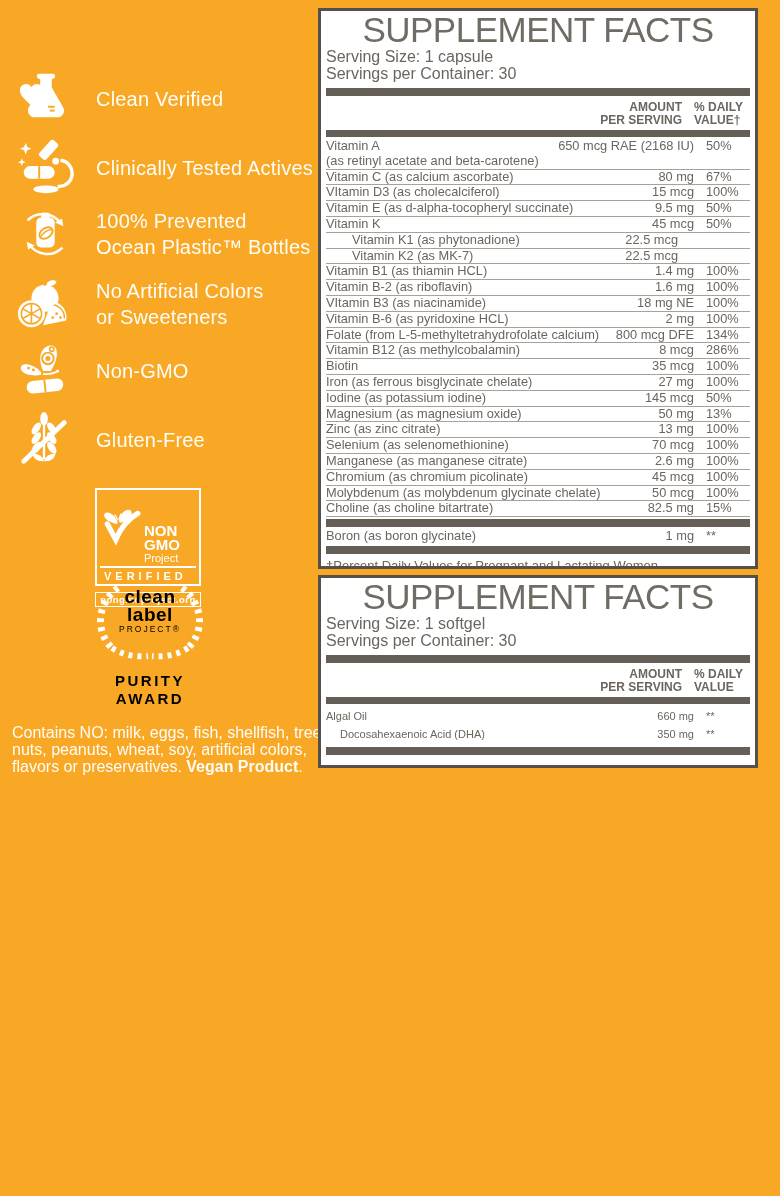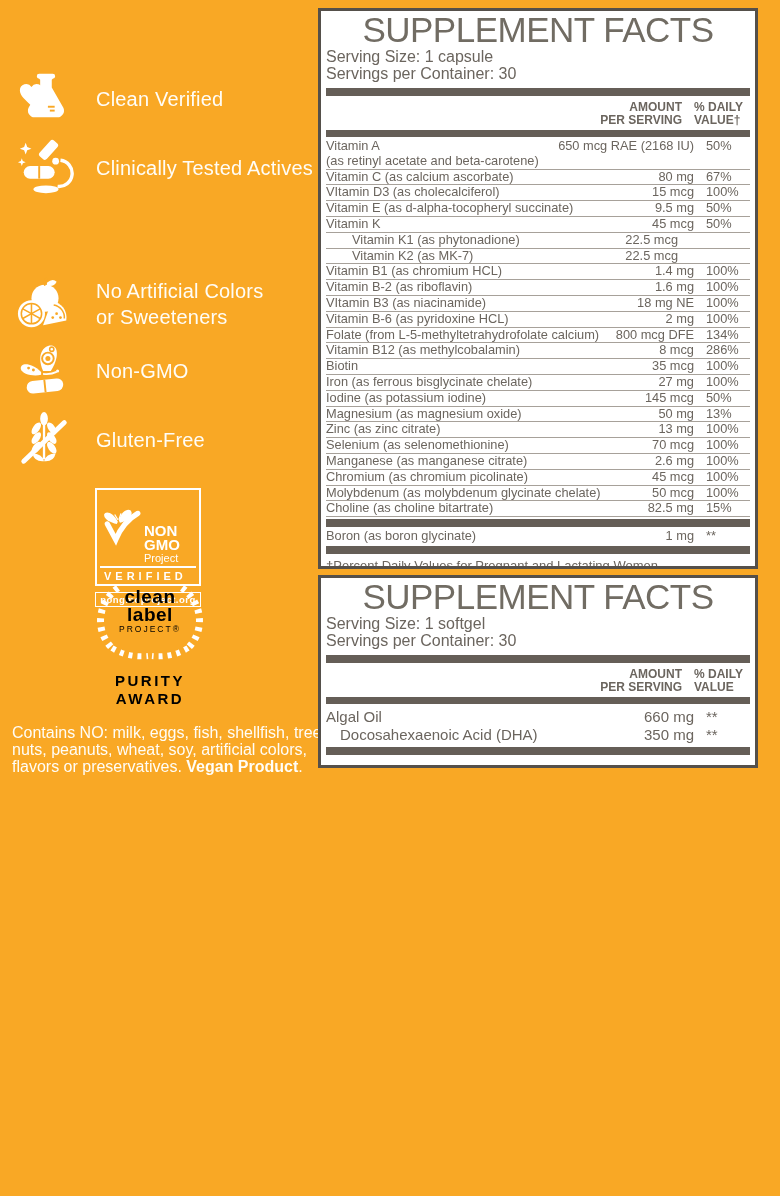--- a/index.html
+++ b/index.html
@@ -46,21 +46,21 @@
   .hdr-dv{width:56px;padding-left:12px;text-align:left;}
   .frow{display:flex;align-items:flex-start;border-bottom:1px solid #A7A19A;font-size:12.8px;line-height:14.8px;}
   .fnamewrap{flex:1;}
   .famt{text-align:right;white-space:nowrap;}
   .fdv{width:56px;padding-left:12px;white-space:nowrap;box-sizing:border-box;}
   .p1 .indent .fname{padding-left:26px;}
   .p1 .indent .famt{margin-right:16px;}
   .norules .frow{border-bottom:none;justify-content:space-between;}
   .notes{padding-top:3px;}
   .notes div{font-size:13px;line-height:13.5px;}
-  .p2 .frow{border-bottom:none;font-size:15px;line-height:17.5px;}
+  .p2 .frow{border-bottom:none;font-size:11px;line-height:17.5px;}
   .p2 .indent .fname{padding-left:14px;}
   .p2 .notes div{font-size:15px;line-height:17px;padding-top:2px;}
   .p2 .rows{padding:2px 0;}
 
   svg .wl{stroke:#fff;fill:none;}
   svg .wf{fill:#fff;stroke:none;}
   svg .yl{stroke:#F9A825;fill:none;}
   svg .yf{fill:#F9A825;stroke:none;}
 </style>
 </head>
@@ -92,20 +92,40 @@
         <circle class="wf" cx="41" cy="23" r="3.5"></circle>
         <path class="wl" d="M46 22 a13 13 0 0 1 -3 27" stroke-width="3.5"></path>
         <rect class="wf" x="8" y="28" width="32" height="13" rx="6.5"></rect>
         <line class="yl" x1="24" y1="28" x2="24" y2="41" stroke-width="2"></line>
         <ellipse class="wf" cx="31" cy="52" rx="13" ry="4"></ellipse>
       </svg>
     </span>
     <span class="ftext">Clinically Tested Actives</span>
   </div>
 
+  <div class="feature f3">
+    <span class="ficon">
+      <svg viewBox="0 0 60 60" width="58" height="58">
+        <rect class="wf" x="21" y="13" width="19" height="31" rx="5"></rect>
+        <rect class="wf" x="26" y="8" width="9" height="6" rx="2"></rect>
+        <g transform="rotate(-35 31 29)">
+          <ellipse class="yl" cx="31" cy="29" rx="7.5" ry="5" stroke-width="2"></ellipse>
+          <path class="yl" d="M24.5 29 q6.5 -3 13 0" stroke-width="1.6"></path>
+        </g>
+        <path class="wl" d="M12 16 a22 22 0 0 1 34 3" stroke-width="2.6"></path>
+        <path class="wf" d="M49 22 l-1.5 -8 l-7 4 z"></path>
+        <path class="wl" d="M48 44 a22 22 0 0 1 -34 -3" stroke-width="2.6"></path>
+        <path class="wf" d="M11 38 l1.5 8 l7 -4 z"></path>
+      </svg>
+    </span>
+    <span class="ftext">
+      <span>100% Prevented</span><br>
+      <span>Ocean Plastic™ Bottles</span>
+    </span>
+  </div>
 
   <div class="feature f4">
     <span class="ficon">
       <svg viewBox="0 0 60 60" width="58" height="58">
         <path class="wf" d="M30 10 c-9 0 -14 7 -14 14 c0 8 6 14 14 14 c8 0 14 -6 14 -14 c0 -7 -5 -14 -14 -14 z"></path>
         <path class="yl" d="M30 11 q-2 -5 2 -8" stroke-width="2"></path>
         <path class="wf" d="M32 8 q6 -5 10 -1 q-3 6 -10 4 z"></path>
         <path class="wf" d="M37 27 a17 17 0 0 1 15 20 l-24 5 z"></path>
         <path class="yl" d="M39 31 a13 13 0 0 1 11 14" stroke-width="1.6"></path>
         <circle class="yf" cx="42" cy="40" r="1.4"></circle>
@@ -279,21 +299,21 @@
           </div>
           <div class="frow indent">
             <div class="fnamewrap">
               <div class="fname">Vitamin K2 (as MK-7)</div>
             </div>
             <div class="famt">22.5 mcg</div>
             <div class="fdv"></div>
           </div>
           <div class="frow">
             <div class="fnamewrap">
-              <div class="fname">Vitamin B1 (as chromium HCL)</div>
+              <div class="fname">Vitamin B1 (as thiamin HCL)</div>
             </div>
             <div class="famt">1.4 mg</div>
             <div class="fdv">100%</div>
           </div>
           <div class="frow">
             <div class="fnamewrap">
               <div class="fname">Vitamin B-2 (as riboflavin)</div>
             </div>
             <div class="famt">1.6 mg</div>
             <div class="fdv">100%</div>

